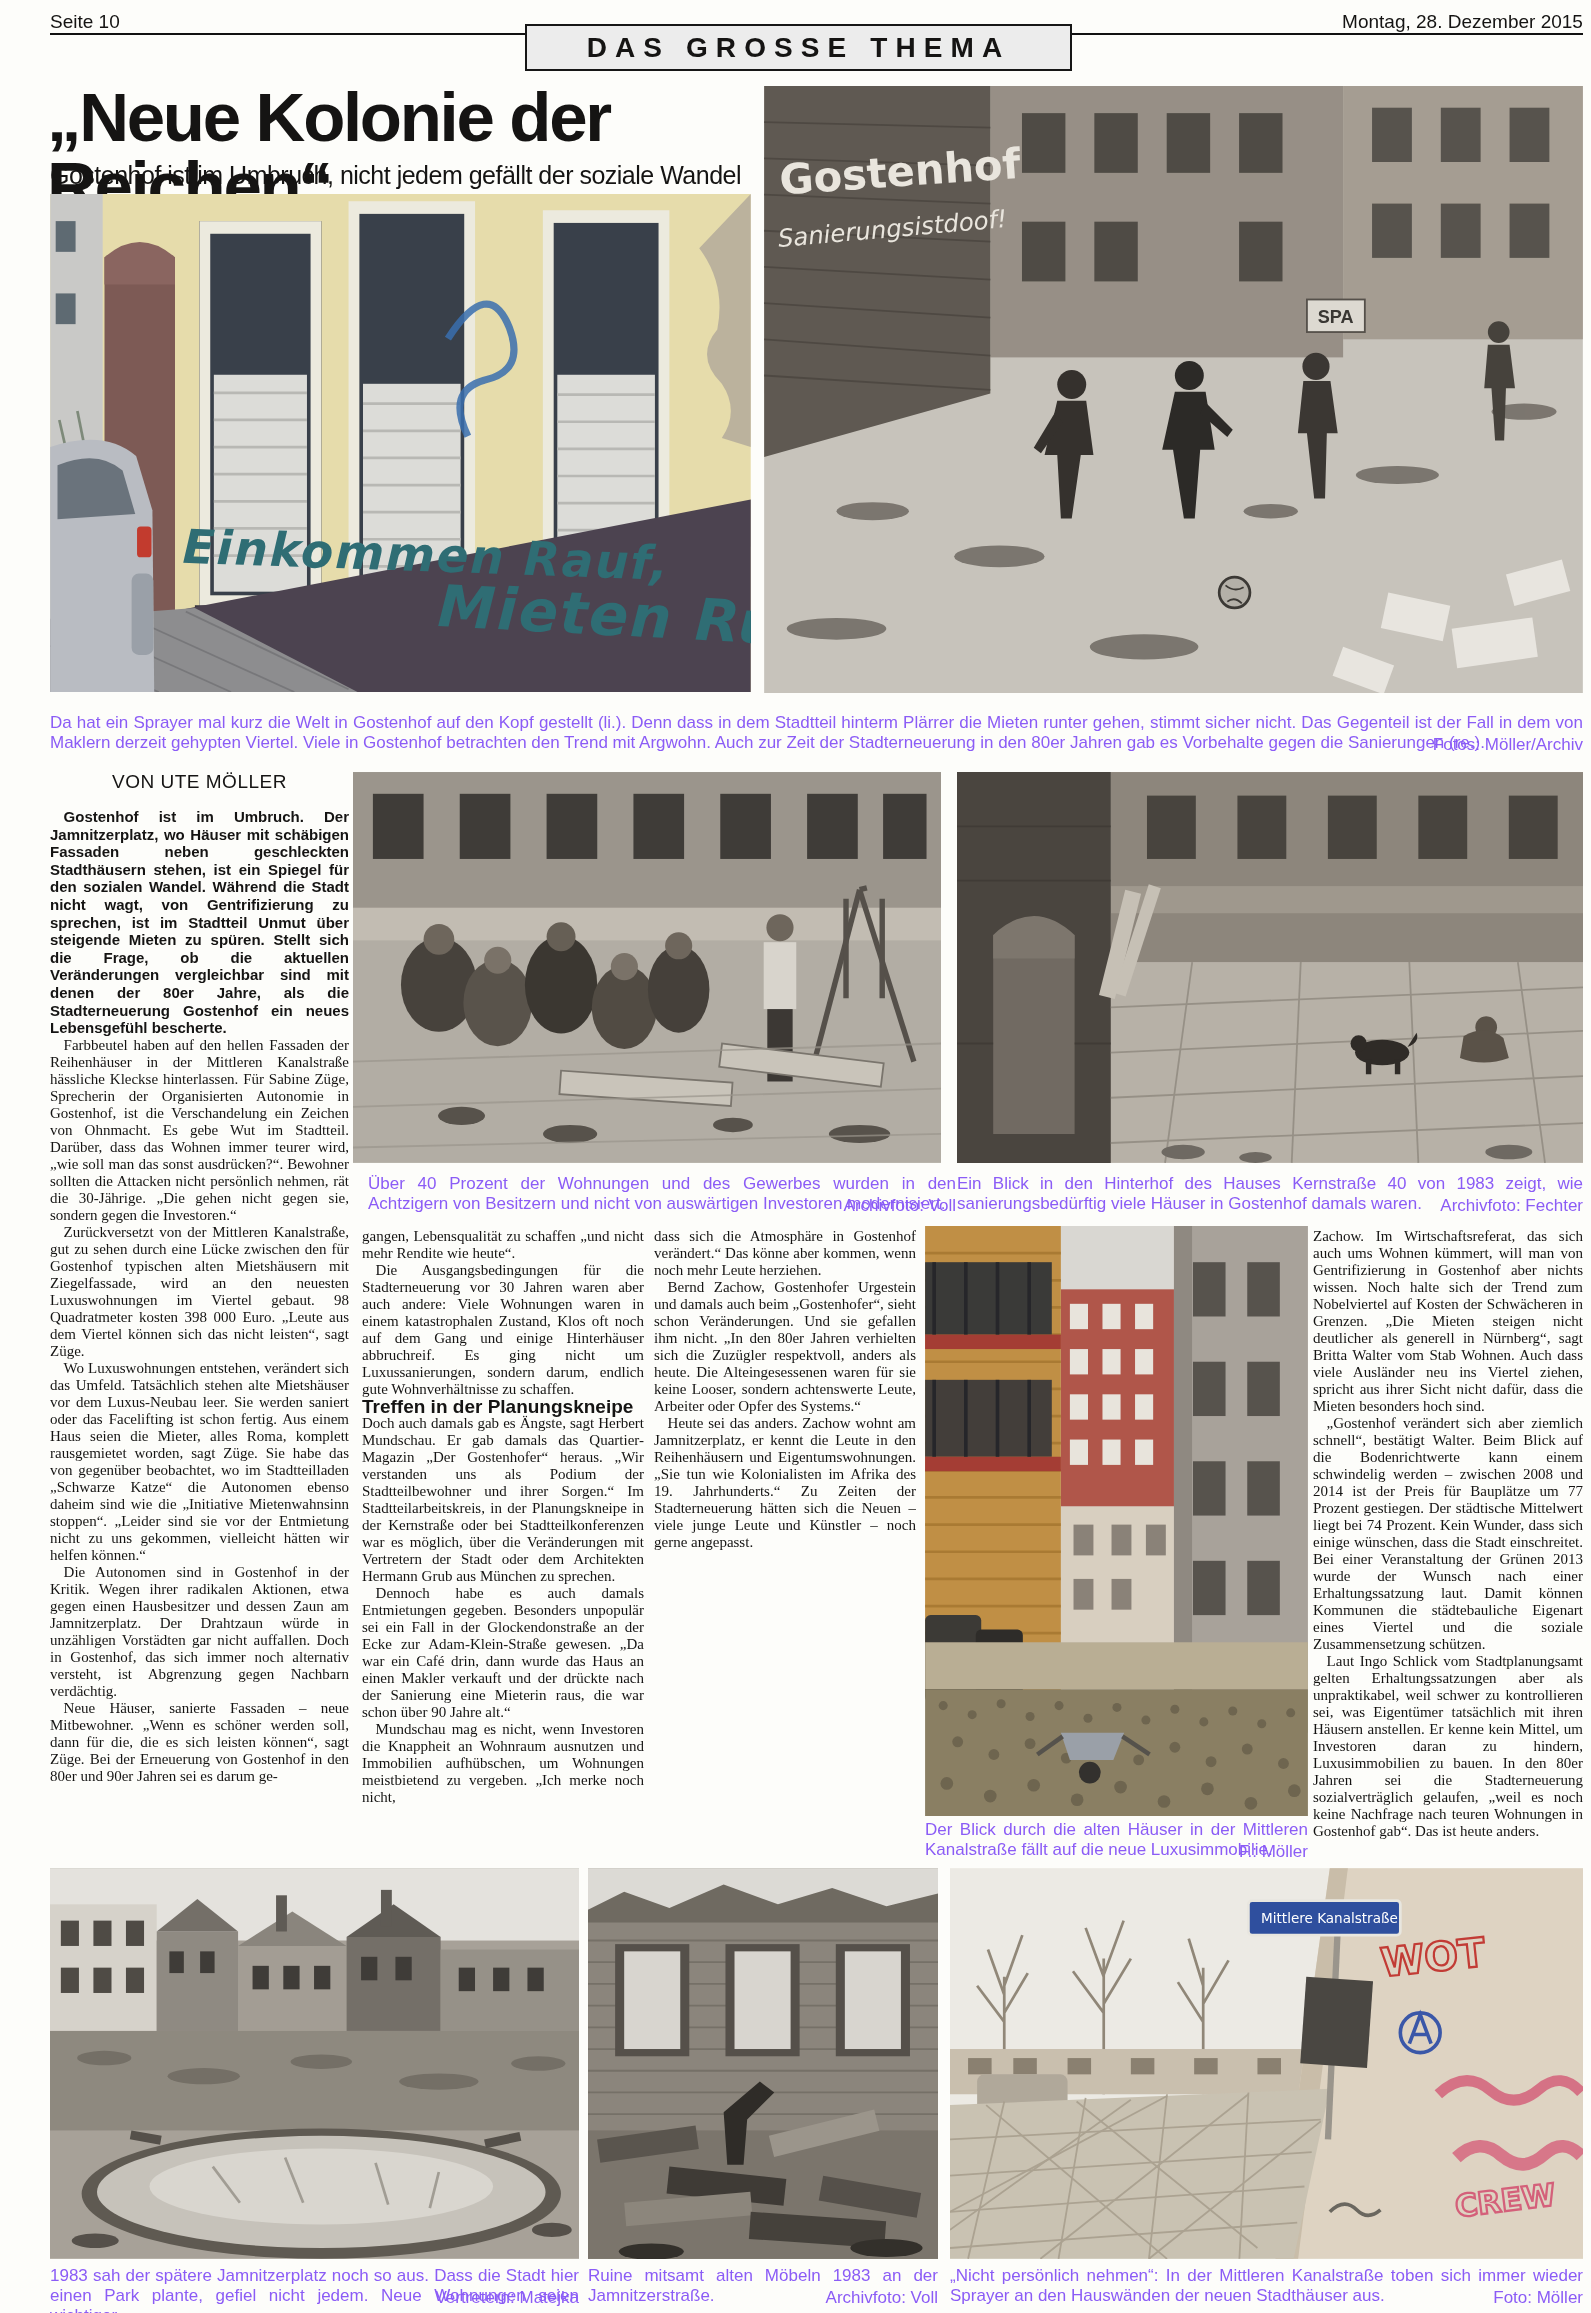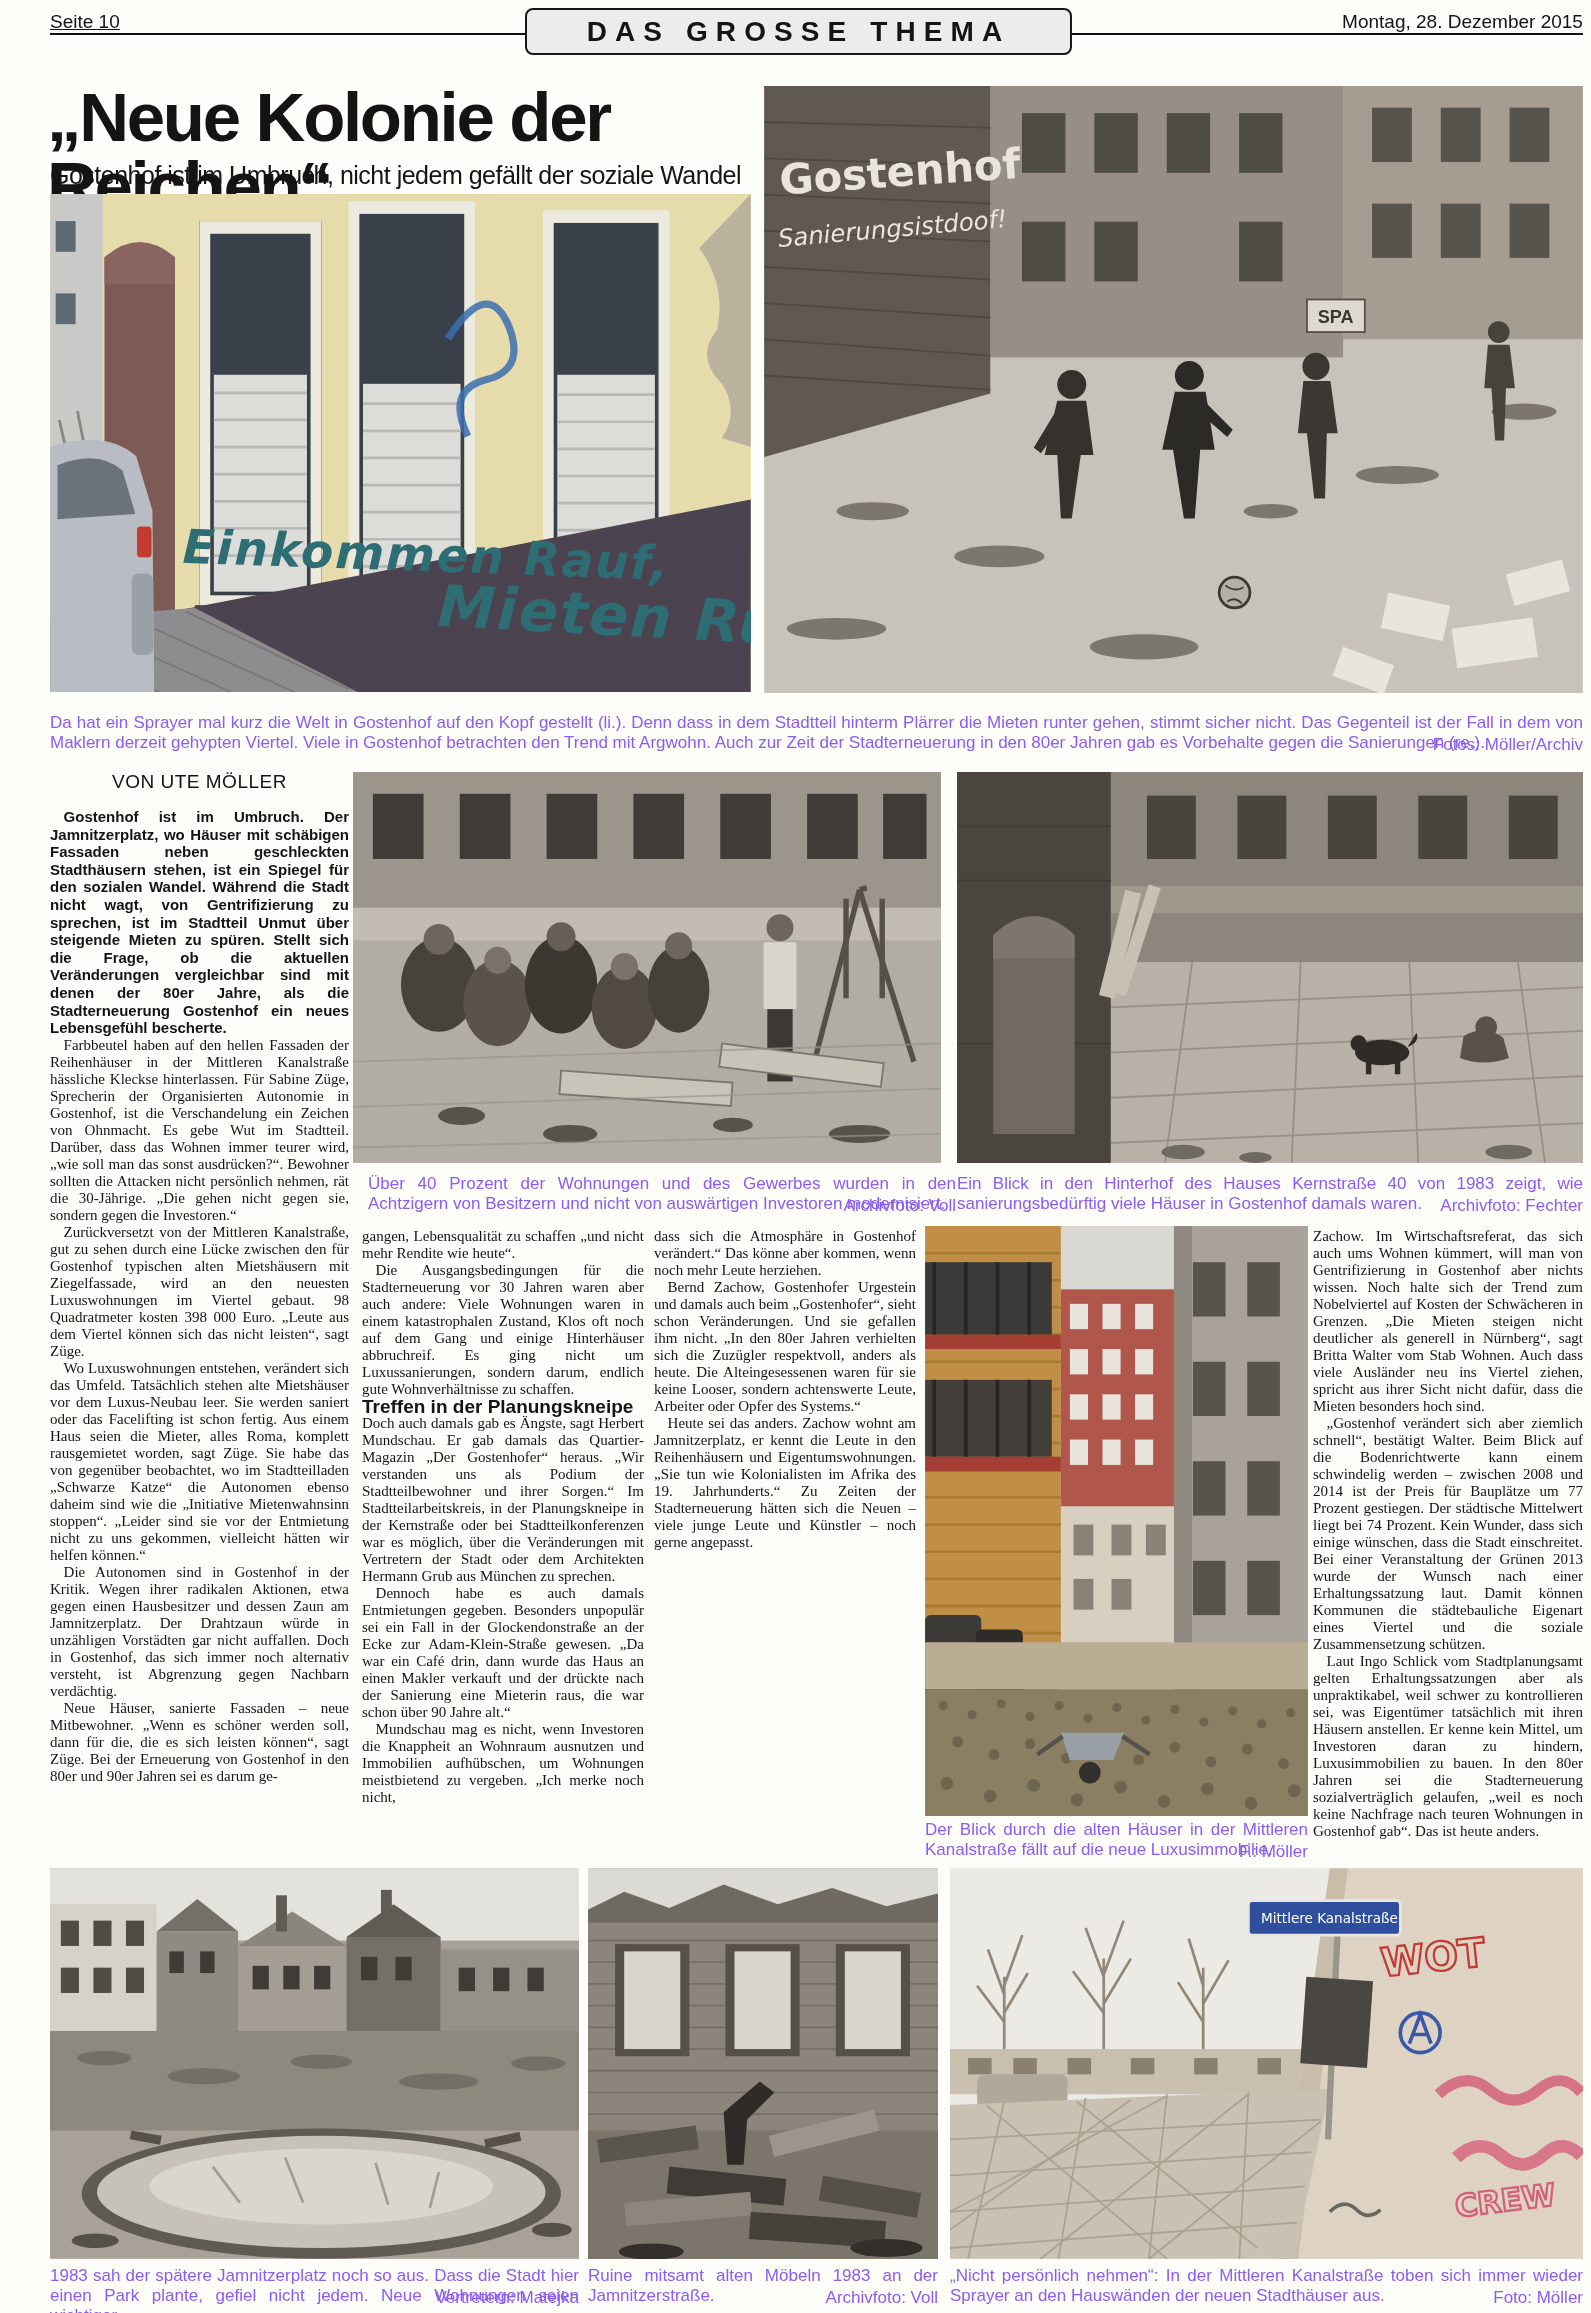--- a/index.html
+++ b/index.html
@@ -1,20 +1,20 @@
 <!DOCTYPE html>
 <html style="font-size:14.5px"><head>
 <meta charset="utf-8">
 <style>
   html,body{margin:0;padding:0;}
   body{width:1591px;height:2313px;position:relative;background:#fdfdfa;color:#151413;
        font-family:"Liberation Sans",sans-serif;overflow:hidden;}
   .abs{position:absolute;}
   .rule{background:#111;}
-  .pagelabel{font-size:19px;text-decoration:underline;}
+  .pagelabel{font-size:19px;}
   .datelabel{font-size:19px;text-align:right;}
   .sectionbox{background:#ececec;border:2.3px solid #161616;display:flex;align-items:center;justify-content:center;}
   .sectiontitle{font-size:28px;font-weight:bold;letter-spacing:8.1px;}
   .headline{font-size:69px;font-weight:bold;letter-spacing:-2.3px;line-height:1;}
   .subhead{font-size:25px;letter-spacing:-0.5px;}
   .byline{font-size:19px;letter-spacing:0.5px;text-align:center;}
   .cap{font-size:17px;line-height:20px;text-align:justify;position:absolute;color:#8b5cf6;}
   .cap .credit{position:absolute;right:0;bottom:0;background:transparent;padding-left:9px;}
   .bodycol{font-family:"Liberation Serif",serif;font-size:15px;line-height:17px;
            text-align:justify;overflow:hidden;}
@@ -24,21 +24,21 @@
   .crosshead{font-family:"Liberation Sans",sans-serif;font-weight:bold;font-size:19px;margin:9px 0 5.4px 0;text-indent:0 !important;}
   svg{display:block;}
   .gtxt{font-family:"DejaVu Sans",sans-serif;}
 </style>
 </head>
 <body>
 
 <div class="abs pagelabel" style="left:50px;top:11px;">Seite 10</div>
 <div class="abs datelabel" style="right:8.1px;top:11px;width:362px;">Montag, 28. Dezember 2015</div>
 <div class="abs rule" style="left:50px;top:33px;width:1533px;height:2.3px;"></div>
-<div class="abs sectionbox" style="left:525px;top:8px;width:543px;height:43px;border-radius:8px;">
+<div class="abs sectionbox" style="left:525px;top:24px;width:543px;height:43px;">
   <span class="sectiontitle">DAS GROSSE THEMA</span>
 </div>
 
 <div class="abs headline" style="left:47px;top:83px;width:706px;">„Neue Kolonie der Reichen“</div>
 <div class="abs subhead" style="left:50px;top:161px;width:706px;">Gostenhof ist im Umbruch, nicht jedem gefällt der soziale Wandel</div>
 
 <svg class="abs" style="left:50px;top:194px;" width="701" height="498" viewBox="0 0 775 551">
   <rect x="0" y="0" width="775" height="551" fill="#e6dcab"></rect>
   <rect x="0" y="0" width="58" height="551" fill="#c9c9c7"></rect>
   <rect x="6" y="30" width="22" height="34" fill="#5e6a72"></rect>

